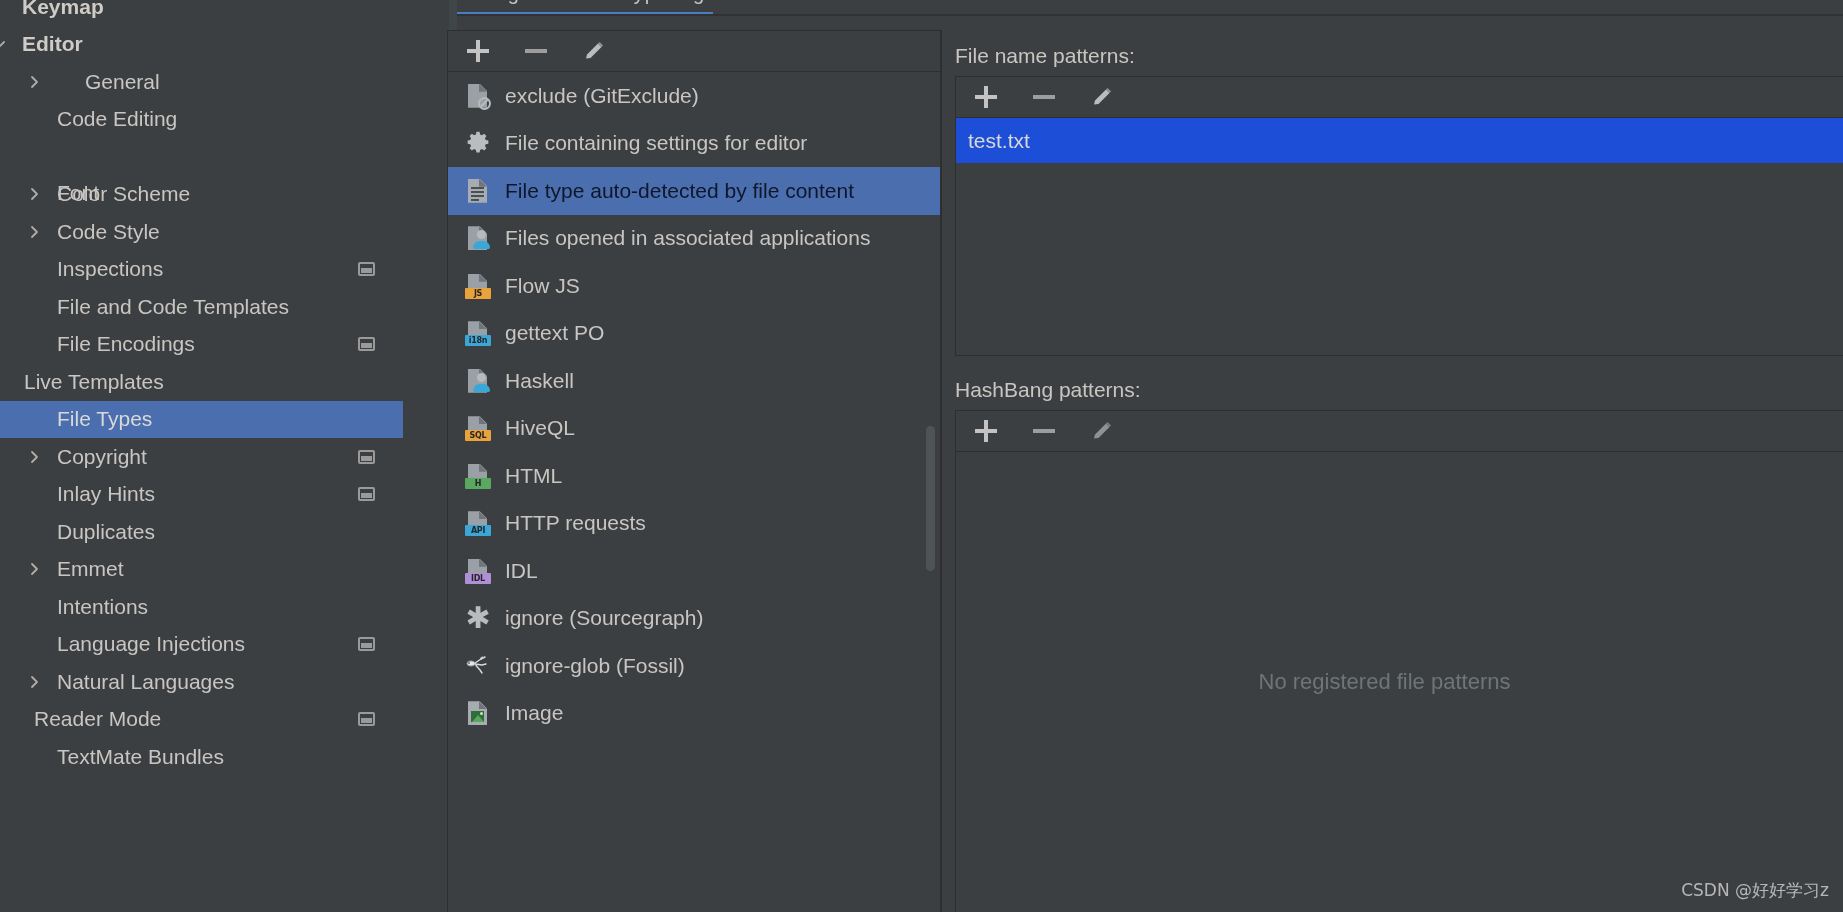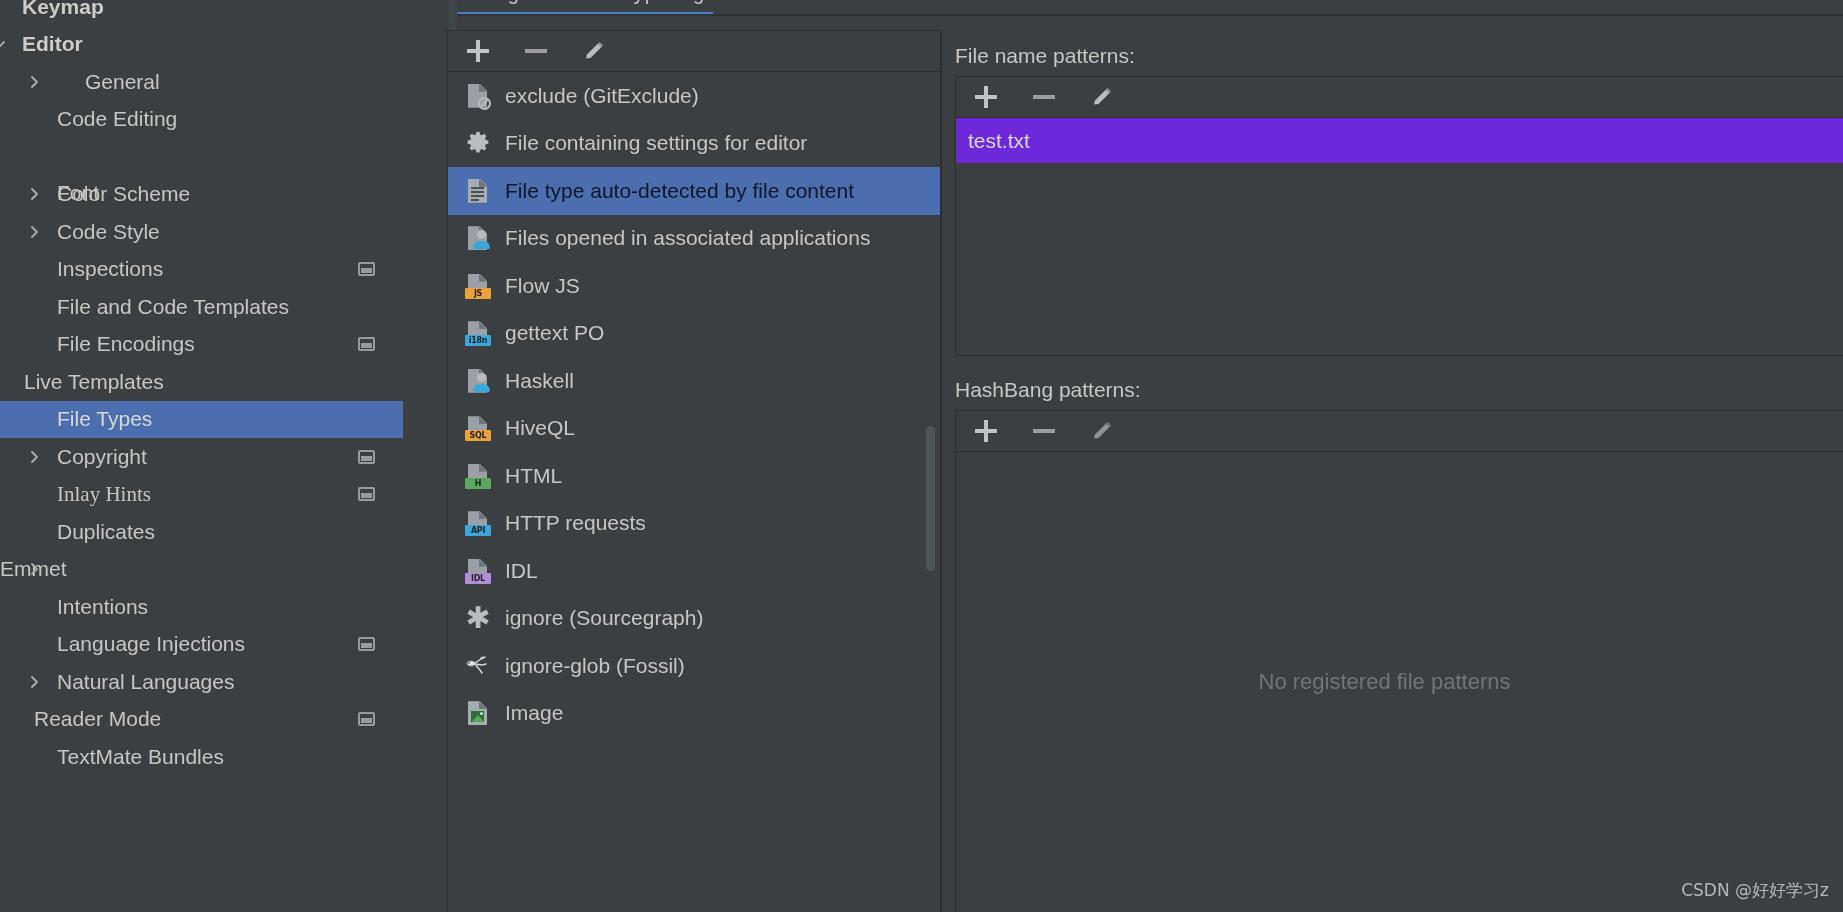--- a/index.html
+++ b/index.html
@@ -362,21 +362,21 @@
   .rp-list { position: relative; }
   .rp-item {
     height: 45px;
     display: flex;
     align-items: center;
     padding-left: 12px;
     font-size: 21px;
     color: #c9c6c2;
     white-space: nowrap;
   }
-  .rp-item.selected { background: #6d28d9; color: #d8d8d8; }
+  .rp-item.selected { background: #1d4ed8; color: #d8d8d8; }
   .rp-empty {
     position: absolute;
     left: 0; right: 0;
     top: 50%;
     transform: translateY(-50%);
     text-align: center;
     font-size: 22px;
     color: #6f7477;
     padding-right: 30px;
   }
@@ -466,34 +466,34 @@
       </div>
       <div class="tree-row" style="position: absolute; left: 0px; right: 0px; top: 438px;">
         <span class="tw" style="left: 23px;">
           <svg width="16" height="16" viewBox="0 0 16 16">
             <path d="M6 3 L11 8 L6 13" fill="none" stroke="#b0aca6" stroke-width="1.8" stroke-linecap="round" stroke-linejoin="round"></path>
           </svg>
         </span>
         <span class="tree-label" style="margin-left: 57px;">Copyright</span>
         <span class="badge-ico"></span>
       </div>
-      <div class="tree-row" style="position: absolute; left: 0px; right: 0px; top: 475.5px; font-family: Liberation Serif, serif;">
+      <div class="tree-row" style="position: absolute; left: 0px; right: 0px; top: 475.5px;">
         <span class="tree-label" style="margin-left: 57px;">Inlay Hints</span>
         <span class="badge-ico"></span>
       </div>
       <div class="tree-row" style="position: absolute; left: 0px; right: 0px; top: 513px;">
         <span class="tree-label" style="margin-left: 57px;">Duplicates</span>
       </div>
       <div class="tree-row" style="position: absolute; left: 0px; right: 0px; top: 550.5px;">
         <span class="tw" style="left: 23px;">
           <svg width="16" height="16" viewBox="0 0 16 16">
             <path d="M6 3 L11 8 L6 13" fill="none" stroke="#b0aca6" stroke-width="1.8" stroke-linecap="round" stroke-linejoin="round"></path>
           </svg>
         </span>
-        <span class="tree-label" style="">Emmet</span>
+        <span class="tree-label" style="margin-left: 57px;">Emmet</span>
       </div>
       <div class="tree-row" style="position: absolute; left: 0px; right: 0px; top: 588px;">
         <span class="tree-label" style="margin-left: 57px;">Intentions</span>
       </div>
       <div class="tree-row" style="position: absolute; left: 0px; right: 0px; top: 625.5px;">
         <span class="tree-label" style="margin-left: 57px;">Language Injections</span>
         <span class="badge-ico"></span>
       </div>
       <div class="tree-row" style="position: absolute; left: 0px; right: 0px; top: 663px; text-align: center;">
         <span class="tw" style="left: 23px;">

